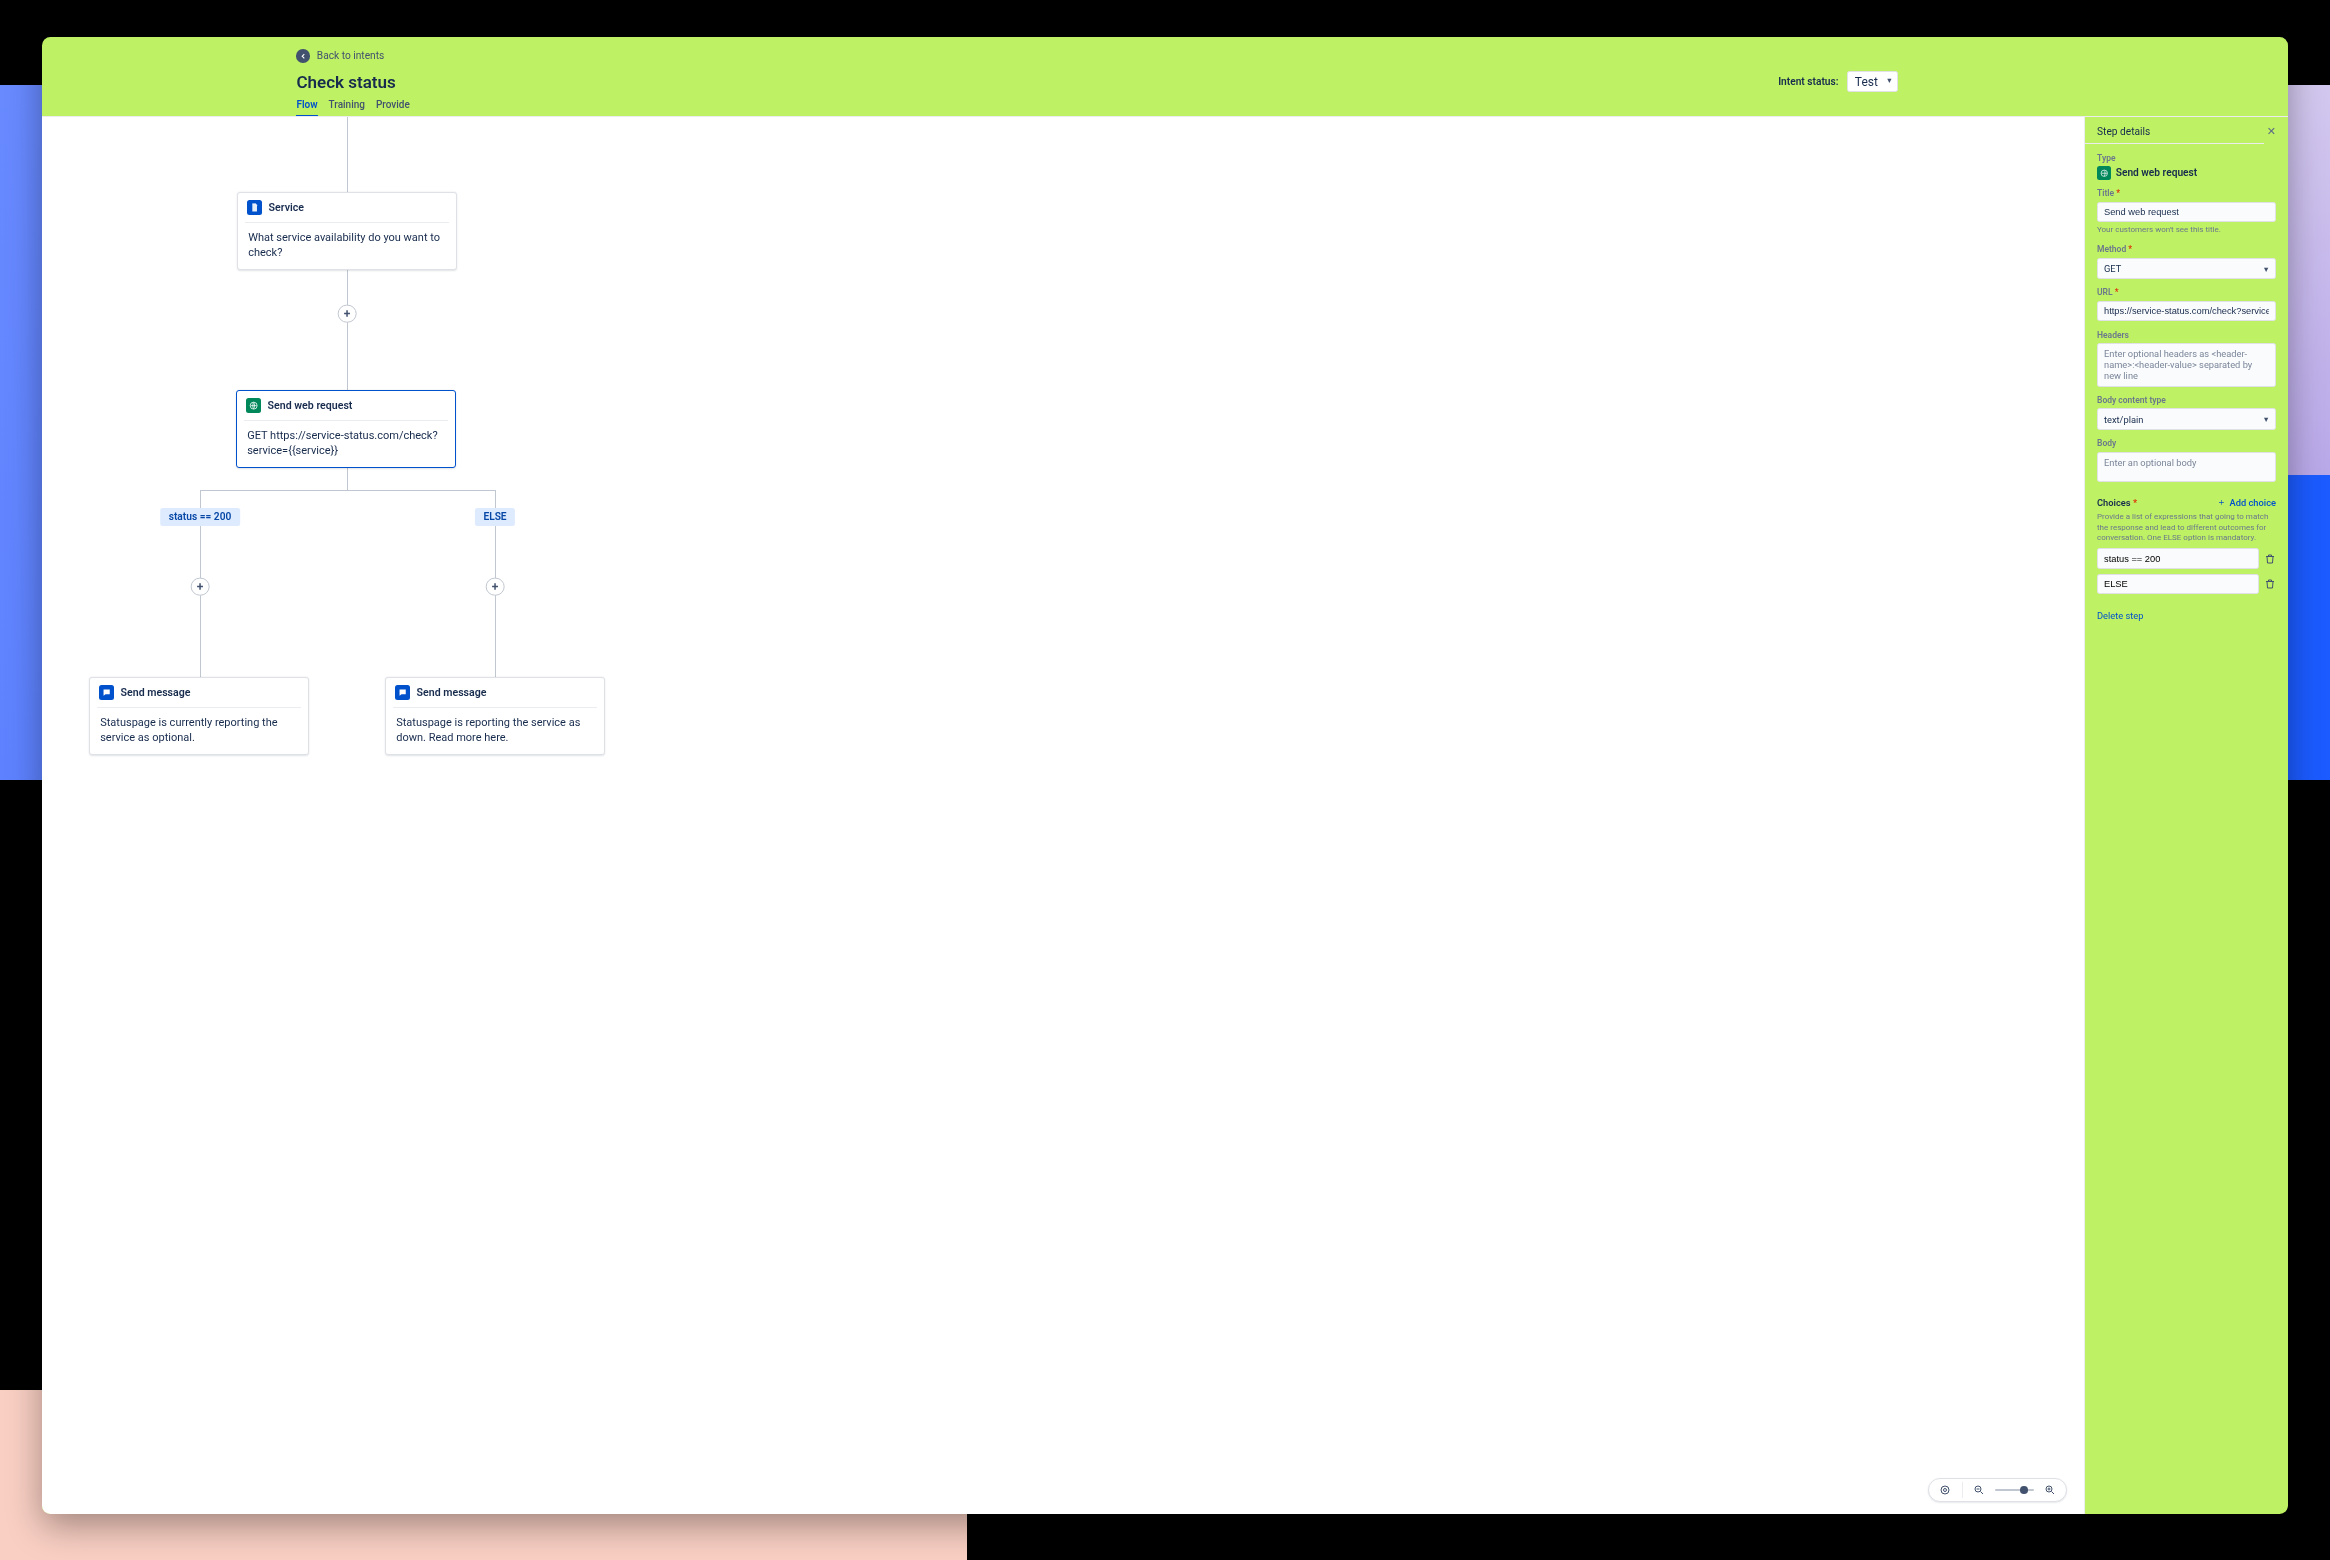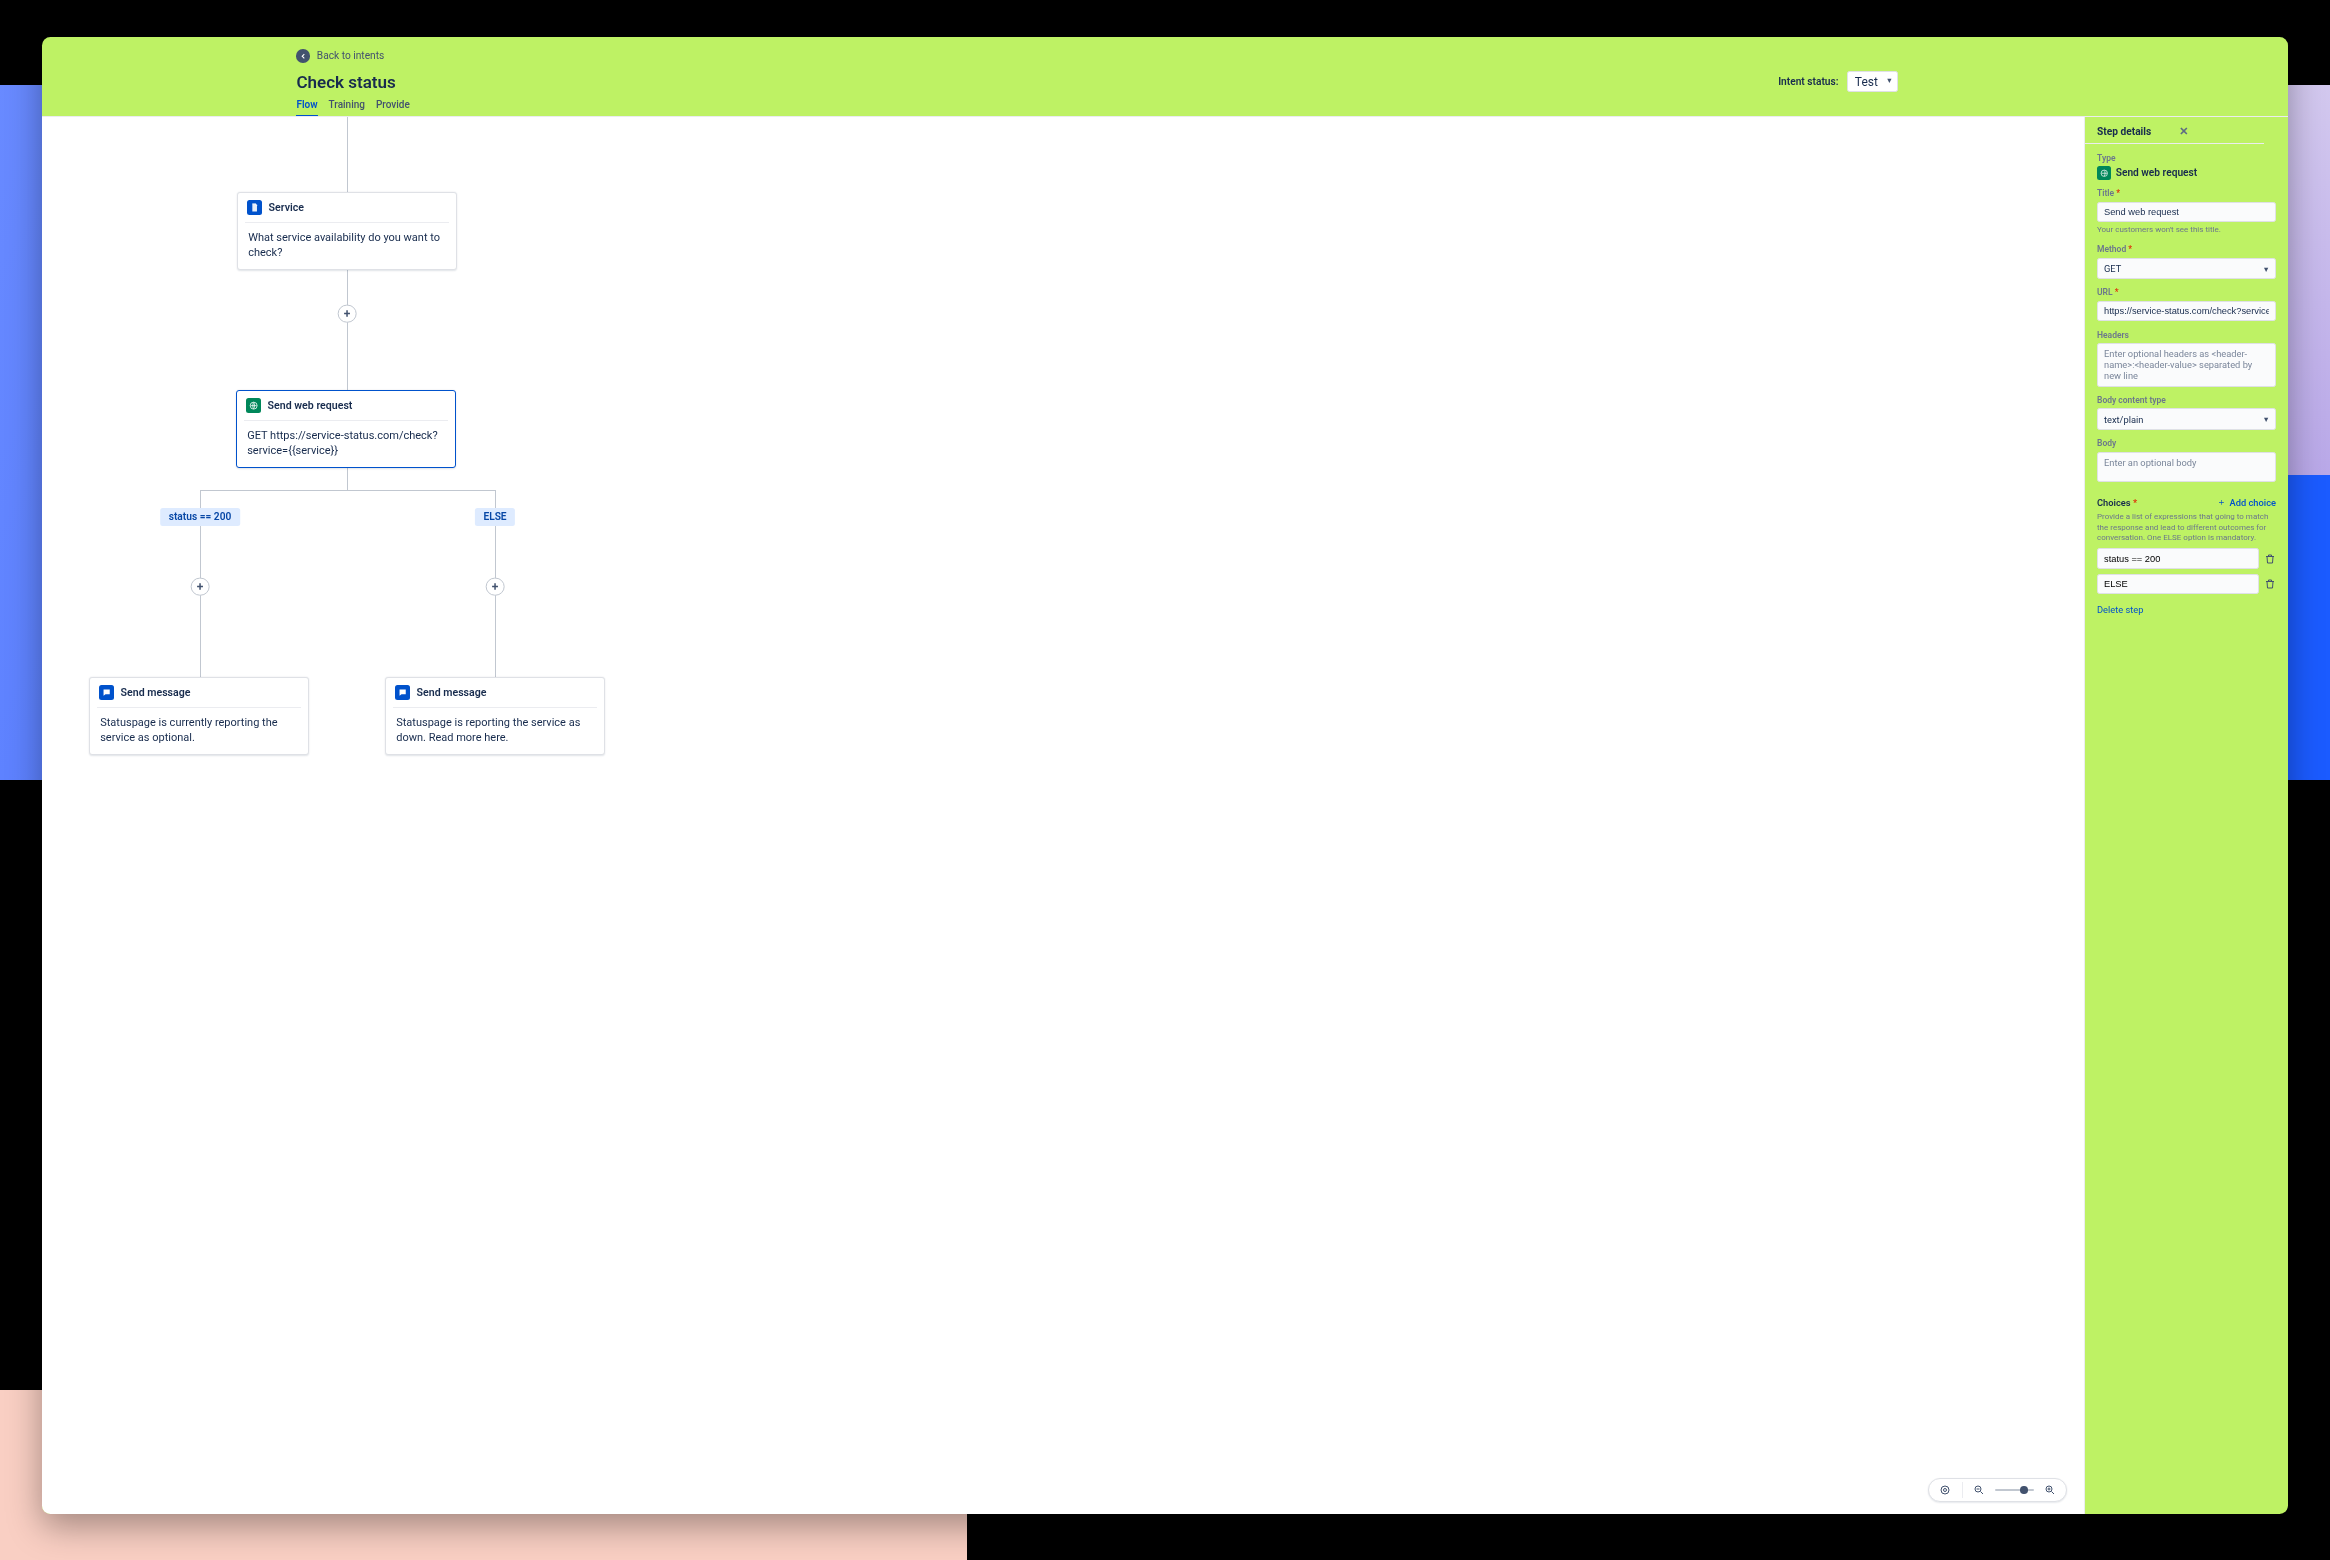--- a/index.html
+++ b/index.html
@@ -45,40 +45,40 @@
 
   .main { flex:1; display:flex; min-height:0; }
   .canvas { flex:1; position:relative; overflow:hidden;
     background-color:#fff;
     background-image: radial-gradient(#dfe1e6 0.7px, transparent 0.7px);
     background-size: 12px 12px;
   }
   .side-panel { width: 204px; border-left:0.8px solid #ebecf0; padding: 8.5px 12px 12px 12px; overflow-y:auto; font-size:9.3px; color:#172b4d; }
 
   
-  .sp-head { display:flex; align-items:center; justify-content:flex-start; font-weight:700; font-size:10.2px; padding-bottom:5.1px;gap:28px; }
+  .sp-head { display:flex; align-items:center; justify-content:space-between; font-weight:400; font-size:10.2px; padding-bottom:5.1px; }
   .sp-close { color:#5e6c84; cursor:pointer; font-size:11px; }
   .sp-section-label { font-size:8.5px; color:#6b778c; font-weight:600; margin-top:8.5px; }
   .sp-type-row { display:flex; align-items:center; gap:5.1px; margin-top:3.4px; font-weight:600; font-size:10.2px; }
   .sp-type-icon { width:13.6px; height:13.6px; border-radius:2.5px; background:#00875a; display:flex; align-items:center; justify-content:center; color:#fff; font-size:8.5px; }
   .req::after { content:" *"; color:#de350b; }
   .sp-input { width:100%; border:1.7px solid #dfe1e6; border-radius:2.5px; padding:4.2px 6px; font-size:9.3px; margin-top:3.4px; background:#fafbfc; color:#172b4d; }
   .sp-input::placeholder { color:#7a869a; }
   .sp-select { width:100%; border:1.7px solid #dfe1e6; border-radius:2.5px; padding:4.2px 6px; font-size:9.3px; margin-top:3.4px; background:#fafbfc; position:relative; }
   .sp-select::after { content:"▾"; position:absolute; right:6.8px; top:5.1px; font-size:8.5px; color:#42526e; }
   .sp-helper { font-size:8px; color:#6b778c; margin-top:3.4px; line-height:1.3; }
   .sp-textarea { width:100%; min-height:30.5px; border:1.7px solid #dfe1e6; border-radius:2.5px; padding:4.2px 6px; font-size:9.3px; margin-top:3.4px; background:#fafbfc; color:#7a869a; }
 
   .choices-head { display:flex; align-items:center; justify-content:space-between; margin-top:13.6px;gap:16px; }
   .choices-head .lbl { font-size:9.3px; font-weight:600; }
   .add-choice { color:#0052cc; font-size:9.3px; font-weight:500; cursor:pointer; display:flex; align-items:center; gap:3.4px;}
   .choice-row { display:flex; align-items:center; gap:5.1px; margin-top:5.1px; }
   .choice-row input { flex:1; border:1.7px solid #dfe1e6; border-radius:2.5px; padding:4.2px 6px; font-size:9.3px; background:#fafbfc; }
   .trash { width:12px; height:12px; color:#42526e; cursor:pointer; }
-  .delete-step { color:#0052cc; font-size:9.3px; margin-top:10px; cursor:pointer; display:inline-block; }
+  .delete-step { color:#0052cc; font-size:9.3px; margin-top:16px; cursor:pointer; display:inline-block; }
 
   
   .node {
     position:absolute;
     background:#fff;
     border:0.8px solid #dfe1e6;
     border-radius:3px;
     box-shadow: 0 0.8px 1.7px rgba(9,30,66,0.12);
     width: 220px;
     font-size:11px;

